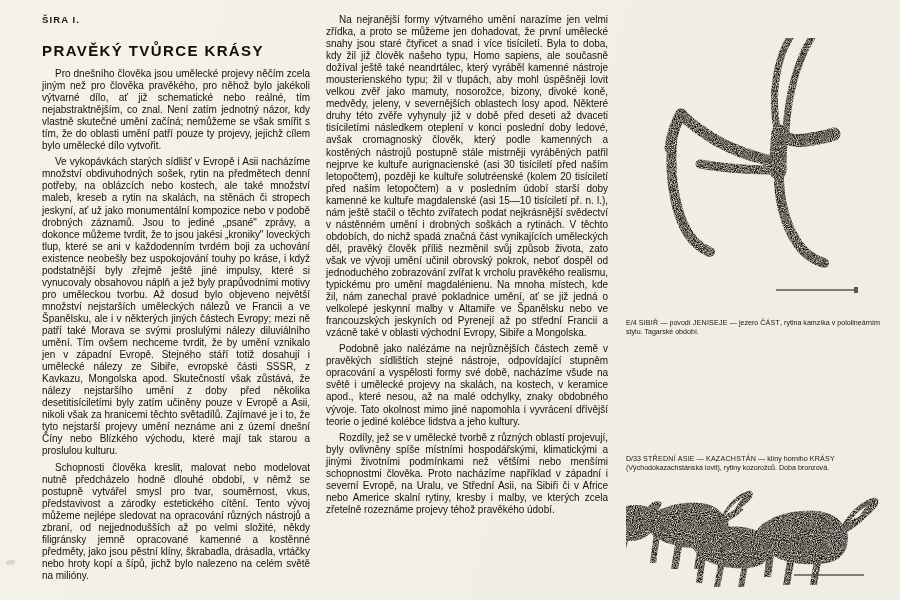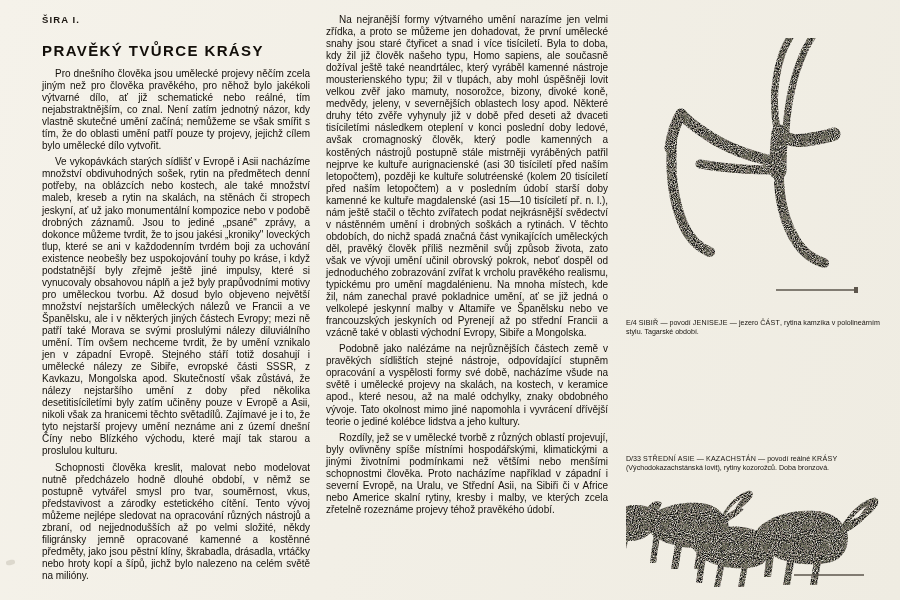--- a/index.html
+++ b/index.html
@@ -137,21 +137,21 @@
       </svg>
     </div>
 
     <div class="caption">
       <span class="num">E/4</span>
       <b>SIBIŘ</b><span> — povodí </span><b>JENISEJE</b><span> — jezero </span><b>ČÁST</b><span>, rytina kamzíka v pololineárním stylu. Tagarské období.</span>
     </div>
 
     <div class="caption" style="margin-top:118px;">
       <span class="num">D/33</span>
-      <b>STŘEDNÍ ASIE</b><span> — </span><b>KAZACHSTÁN</b><span> — povodí reálné </span><b>KRÁSY</b><span> (Východokazachstánská lovit), rytiny kozorožců. Doba bronzová.</span>
+      <b>STŘEDNÍ ASIE</b><span> — </span><b>KAZACHSTÁN</b><span> — klíny horního </span><b>KRÁSY</b><span> (Východokazachstánská lovit), rytiny kozorožců. Doba bronzová.</span>
     </div>
 
     <div class="fig fig-2">
       <svg width="258" height="100" viewBox="0 0 258 100">
         <g filter="url(#grain)" fill="#100d09" stroke="none">
 
           <path d="M-14 26 C-4 18 10 16 22 20 C26 14 32 12 36 16 C34 22 30 26 26 28
                    C30 36 28 44 22 48 C18 52 10 54 2 54 L-2 70 L-8 70 L-6 52
                    C-14 50 -20 44 -22 36 Z"></path>
           <path d="M-6 50 L-4 72 L-10 72 Z"></path>

